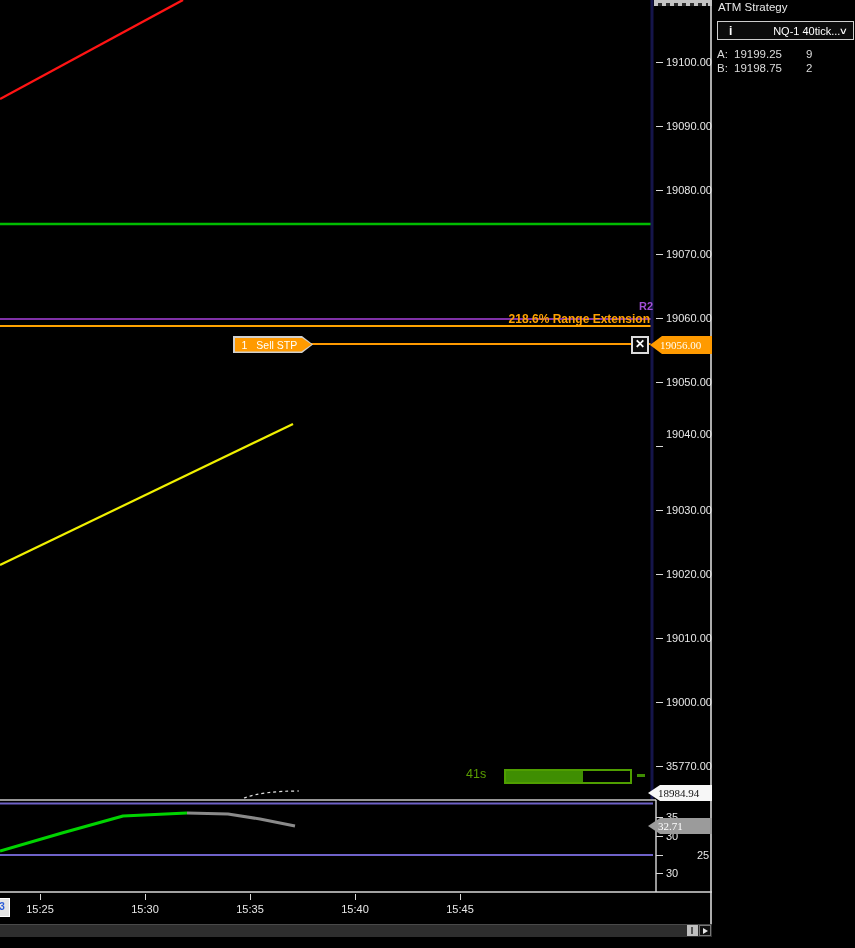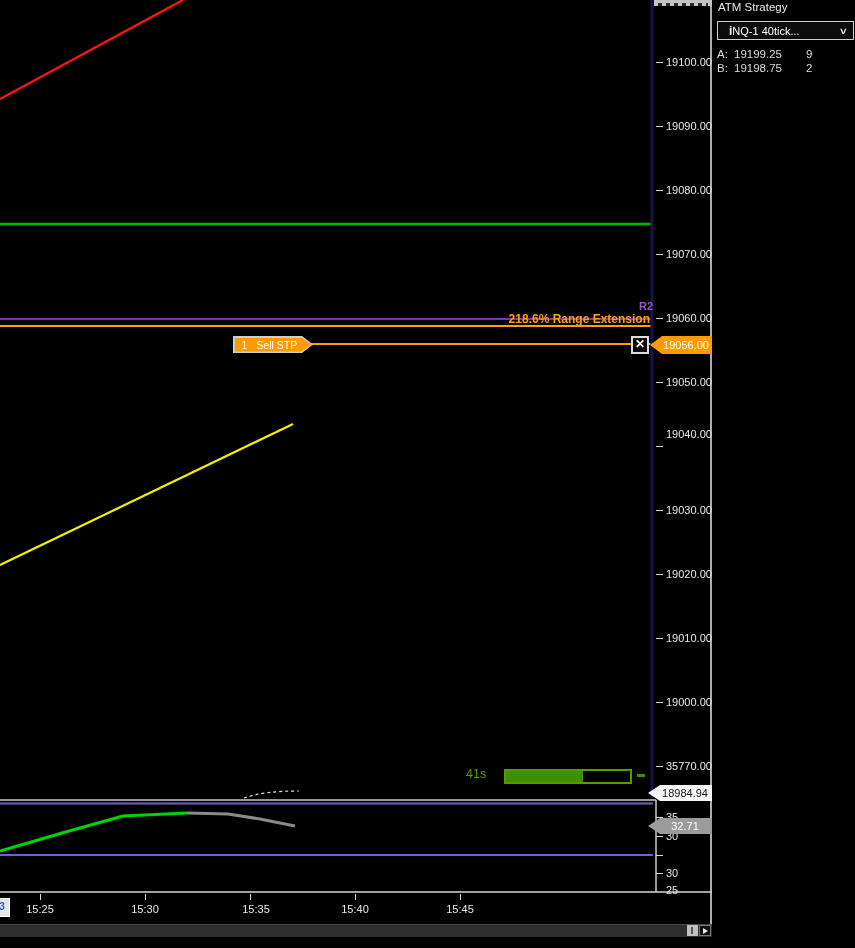--- a/index.html
+++ b/index.html
@@ -7,22 +7,22 @@
          font-family:"Liberation Sans",sans-serif;-webkit-font-smoothing:antialiased;}
   #plot-svg{position:absolute;left:0;top:0;z-index:1;}
 
   
   .axis-label{position:absolute;left:666px;transform:translateY(-50%);font-size:11px;color:#e8e8e8;z-index:3;white-space:nowrap;}
   .htick{position:absolute;left:656px;width:7px;height:1px;background:#d8d8d8;z-index:3;}
   .time-label{position:absolute;top:903px;transform:translateX(-50%);font-size:11px;color:#e8e8e8;z-index:3;}
   .vtick{position:absolute;top:894px;width:1px;height:6px;background:#d8d8d8;z-index:3;}
 
   
-  .pmarker{position:absolute;z-index:6;font-size:11px;line-height:16px;text-align:center;
-           clip-path:polygon(0 50%,12px 0,100% 0,100% 100%,12px 100%);padding-left:10px;box-sizing:border-box;}
+  .pmarker{position:absolute;z-index:6;font-size:11px;line-height:16px;text-align:left;
+           clip-path:polygon(0 50%,12px 0,100% 0,100% 100%,12px 100%);padding-left:10px;box-sizing:border-box;font-family:Liberation Serif, serif;}
   #order-marker{left:650px;top:336px;width:62px;height:18px;line-height:18px;background:#ff9a00;color:#fffdf2;}
   #last-marker{left:648px;top:785px;width:64px;height:16px;background:#f7f7f7;color:#111;}
   #osc-marker{left:648px;top:818px;width:64px;height:16px;background:#9b9b9b;color:#fff;}
 
   #close-btn{position:absolute;left:631px;top:336px;width:18px;height:18px;box-sizing:border-box;
              background:#0a0a0a;border:2px solid #dcdcdc;color:#fff;font-size:12px;font-weight:bold;
              line-height:13px;text-align:center;z-index:7;cursor:pointer;}
 
   
   #sell-tag{position:absolute;left:233px;top:336px;width:80px;height:17px;z-index:6;
@@ -55,21 +55,21 @@
   #scroll-thumb{position:absolute;left:687px;top:925px;width:11px;height:11px;background:#c0c0c0;z-index:5;}
   #scroll-thumb div{position:absolute;left:4px;top:2px;width:2px;height:7px;background:#555;}
   #scroll-right{position:absolute;left:699px;top:925px;width:12px;height:11px;background:#101010;border:1px solid #777;box-sizing:border-box;z-index:5;}
   #scroll-right div{position:absolute;left:3px;top:2px;width:0;height:0;border-left:5px solid #e8e8e8;border-top:3.5px solid transparent;border-bottom:3.5px solid transparent;}
 
   
   #atm-title{position:absolute;left:718px;top:1px;font-size:11.5px;color:#e8e8e8;z-index:3;}
   #atm-dropdown{position:absolute;left:717px;top:21px;width:137px;height:19px;box-sizing:border-box;
         background:#0c0c0c;border:1px solid #cfcfcf;display:flex;align-items:center;color:#fff;font-size:11px;z-index:3;cursor:pointer;}
   #atm-dropdown .info{font-weight:bold;margin-left:11px;font-size:12px;}
-  #atm-dropdown .val{flex:1;text-align:left;}
+  #atm-dropdown .val{flex:1;text-align:right;}
   #atm-dropdown .chev{margin-right:6px;font-size:9px;transform:scaleX(1.4);}
   #atm-quotes{position:absolute;left:717px;top:48px;display:flex;flex-direction:column;gap:2px;z-index:3;}
   .quote-row{display:flex;color:#dcdcdc;font-size:11.5px;}
   .quote-row .side{width:17px;}
   .quote-row .price{width:60px;}
   .quote-row .size{margin-left:12px;}
 </style>
 </head>
 <body>
 
@@ -172,26 +172,26 @@
     <div class="axis-label" style="top: 638px;">19010.00</div>
     <div class="htick" style="top: 701.5px;"></div>
     <div class="axis-label" style="top: 702px;">19000.00</div>
     <div class="htick" style="top: 765.5px;"></div>
     <div class="axis-label" style="top: 766px;">35770.00</div>
     <div class="htick" style="top: 816.5px;"></div>
     <div class="axis-label" style="top: 817px;">35</div>
     <div class="htick" style="top: 835.5px;"></div>
     <div class="axis-label" style="top: 836px;">30</div>
     <div class="htick" style="top: 854.5px;"></div>
-    <div class="axis-label" style="top: 890px;">25</div>
+    <div class="axis-label" style="top: 855px; margin-left: 31px;">25</div>
     <div class="htick" style="top: 872.5px;"></div>
     <div class="axis-label" style="top: 873px;">30</div>
     <div class="vtick" style="left: 40px;"></div>
     <div class="time-label" style="left: 40px;">15:25</div>
     <div class="vtick" style="left: 145px;"></div>
     <div class="time-label" style="left: 145px;">15:30</div>
     <div class="vtick" style="left: 250px;"></div>
-    <div class="time-label" style="left: 256px;">15:35</div>
+    <div class="time-label" style="left: 250px;">15:35</div>
     <div class="vtick" style="left: 355px;"></div>
     <div class="time-label" style="left: 355px;">15:40</div>
     <div class="vtick" style="left: 460px;"></div>
     <div class="time-label" style="left: 460px;">15:45</div>
   </div>
 
 </body></html>

